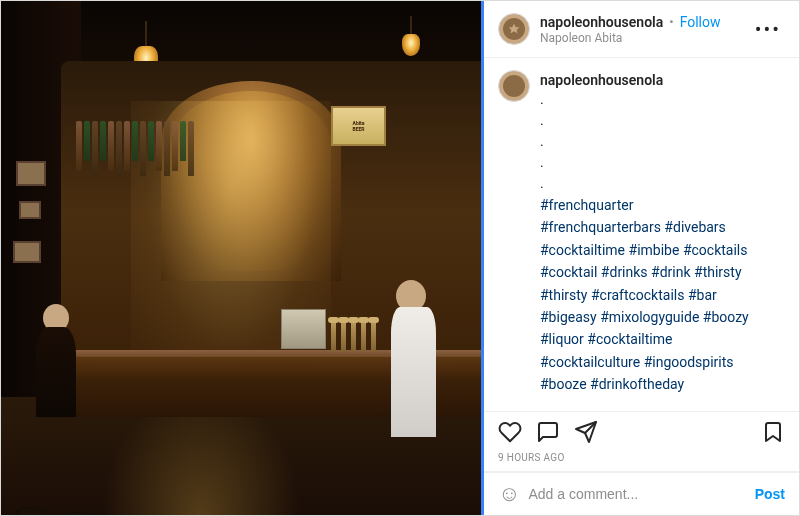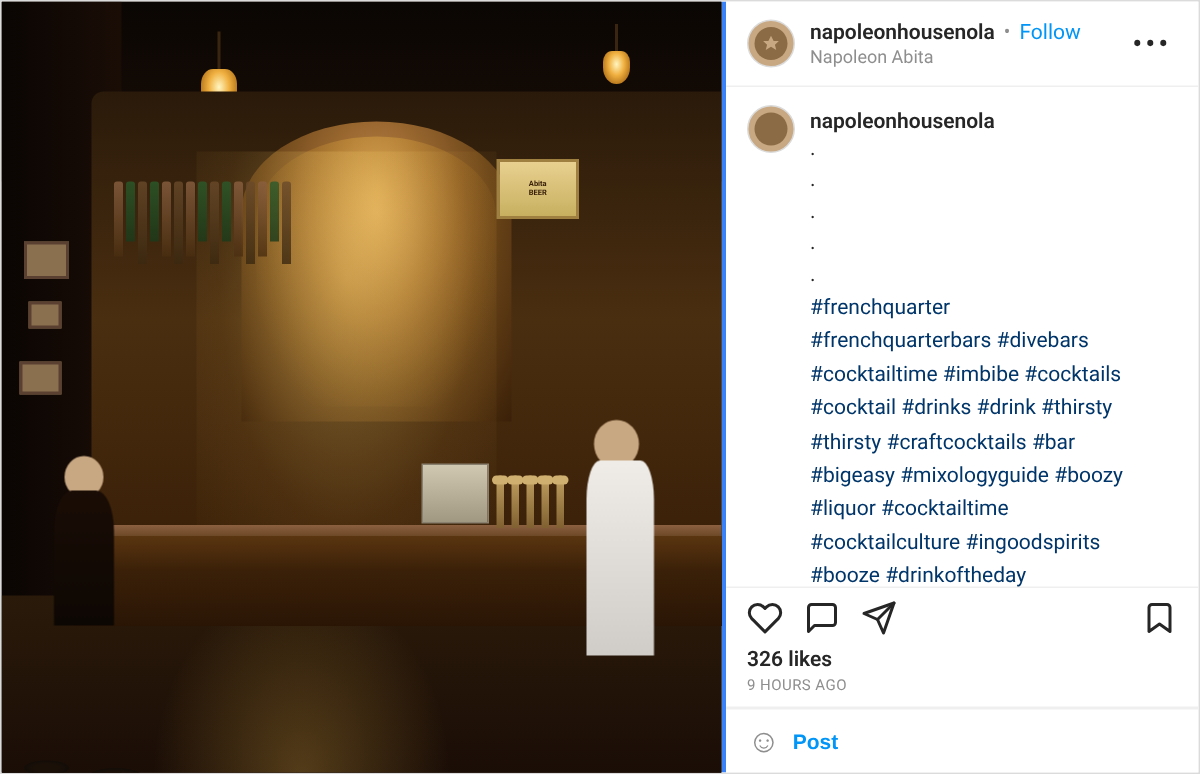--- a/index.html
+++ b/index.html
@@ -779,22 +779,22 @@
           <polygon points="22 2 15 22 11 13 2 9 22 2"></polygon>
         </svg>
       </div>
 
       <div class="action-icon bookmark-icon">
         <svg viewBox="0 0 24 24">
           <path d="M19 21l-7-5-7 5V5a2 2 0 0 1 2-2h10a2 2 0 0 1 2 2z"></path>
         </svg>
       </div>
     </div>
-    <div class="likes-count">326 likes</div>
     <div class="post-time">9 HOURS AGO</div>
   </div>
 
   <div class="add-comment-row">
     <span class="emoji-icon">☺</span>
+    <input class="comment-input" type="text" placeholder="Add a comment..." style="">
     <button class="post-button">Post</button>
   </div>
 
 </div>
 
 </body></html>

